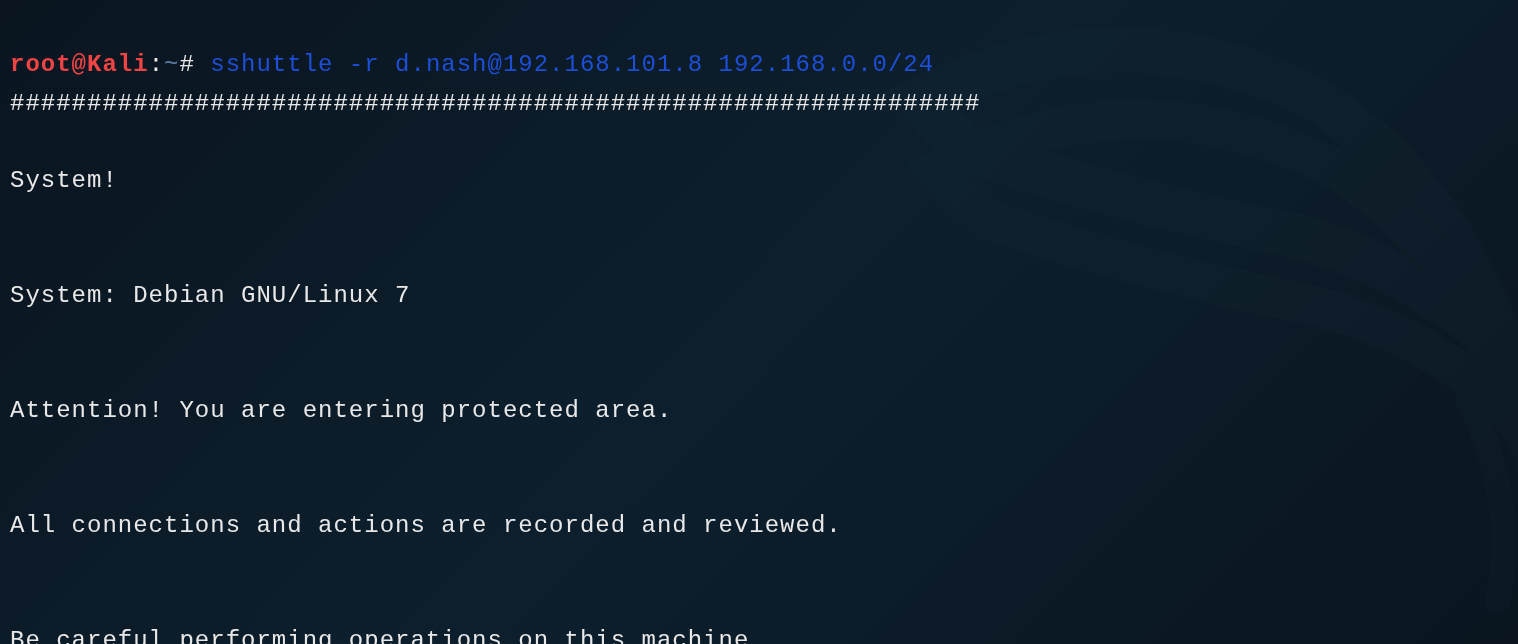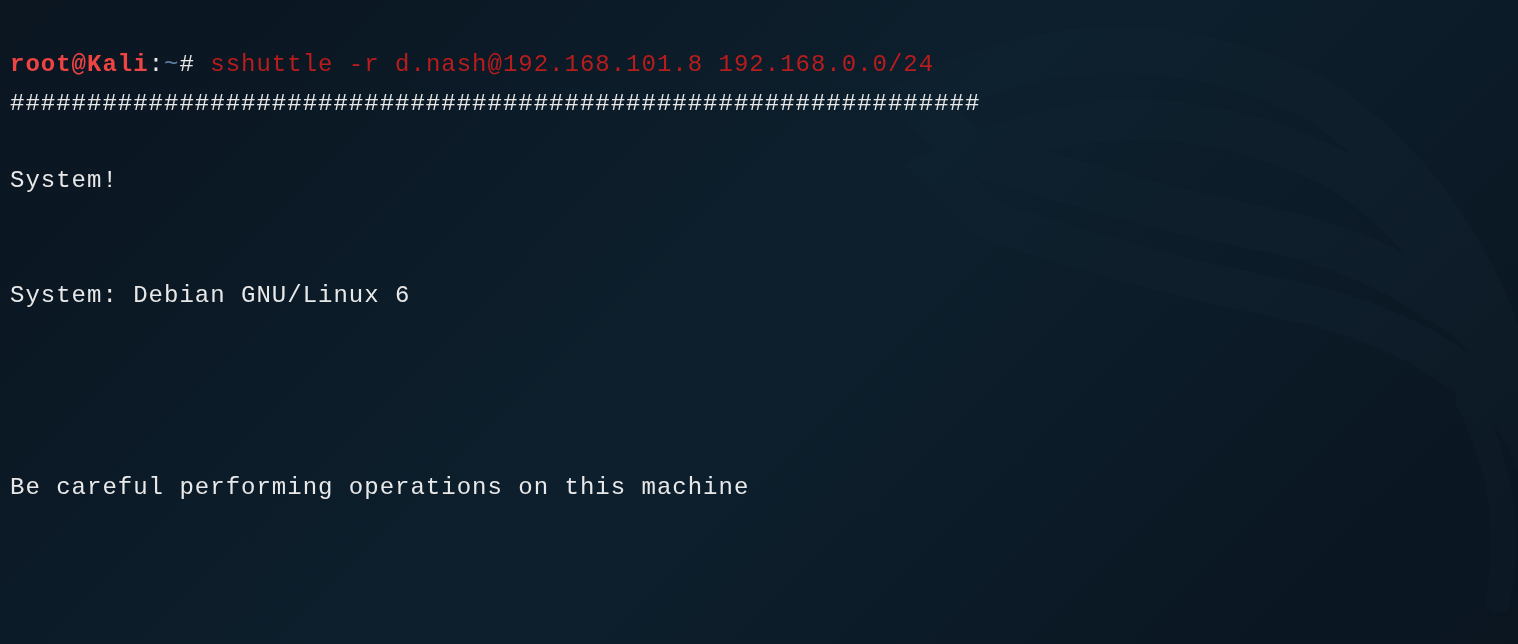--- a/index.html
+++ b/index.html
@@ -40,44 +40,46 @@
     .prompt-sep {
       color: #e8e8e8;
     }
     .prompt-path {
       color: #5c7ea3;
     }
     .prompt-hash {
       color: #e8e8e8;
     }
     .command {
-      color: #b91c1c;
+      color: #1d4ed8;
     }
     .output-line {
       color: #e8e8e8;
       display: block;
     }
   </style>
 </head>
 <body>
 
 <svg class="bg-dragon" viewBox="0 0 800 800">
   <path d="M 100 150 Q 300 50 500 150 Q 650 250 700 450 Q 680 380 620 350 Q 550 300 450 280 Q 300 250 150 200 Z" fill="none" stroke="#1a2f3a" stroke-width="45" stroke-linecap="round"></path>
   <path d="M 120 220 Q 320 120 520 220 Q 670 320 720 520 Q 700 450 640 420 Q 570 370 470 350 Q 320 320 170 270 Z" fill="none" stroke="#1a2f3a" stroke-width="40" stroke-linecap="round"></path>
   <path d="M 650 450 Q 700 550 680 650" fill="none" stroke="#1a2f3a" stroke-width="25" stroke-linecap="round"></path>
 </svg>
 
 <div class="terminal">
 <span><span class="prompt-user">root@Kali</span><span class="prompt-sep">:</span><span class="prompt-path">~</span><span class="prompt-hash">#</span> <span class="command">sshuttle -r d.nash@192.168.101.8 192.168.0.0/24</span></span>
 <span class="output-line">###############################################################</span>
 <span class="output-line">System!</span>
 <span class="output-line"></span>
-<span class="output-line">System: Debian GNU/Linux 6</span>
+<span class="output-line">System: Debian GNU/Linux 7</span>
 <span class="output-line"></span>
+<span class="output-line">Attention! You are entering protected area.</span>
 <span class="output-line"></span>
+<span class="output-line">All connections and actions are recorded and reviewed.</span>
 <span class="output-line"></span>
 <span class="output-line">Be careful performing operations on this machine</span>
 <span class="output-line"></span>
 
 
 <span class="output-line"></span>
 
 
 
 </div>

